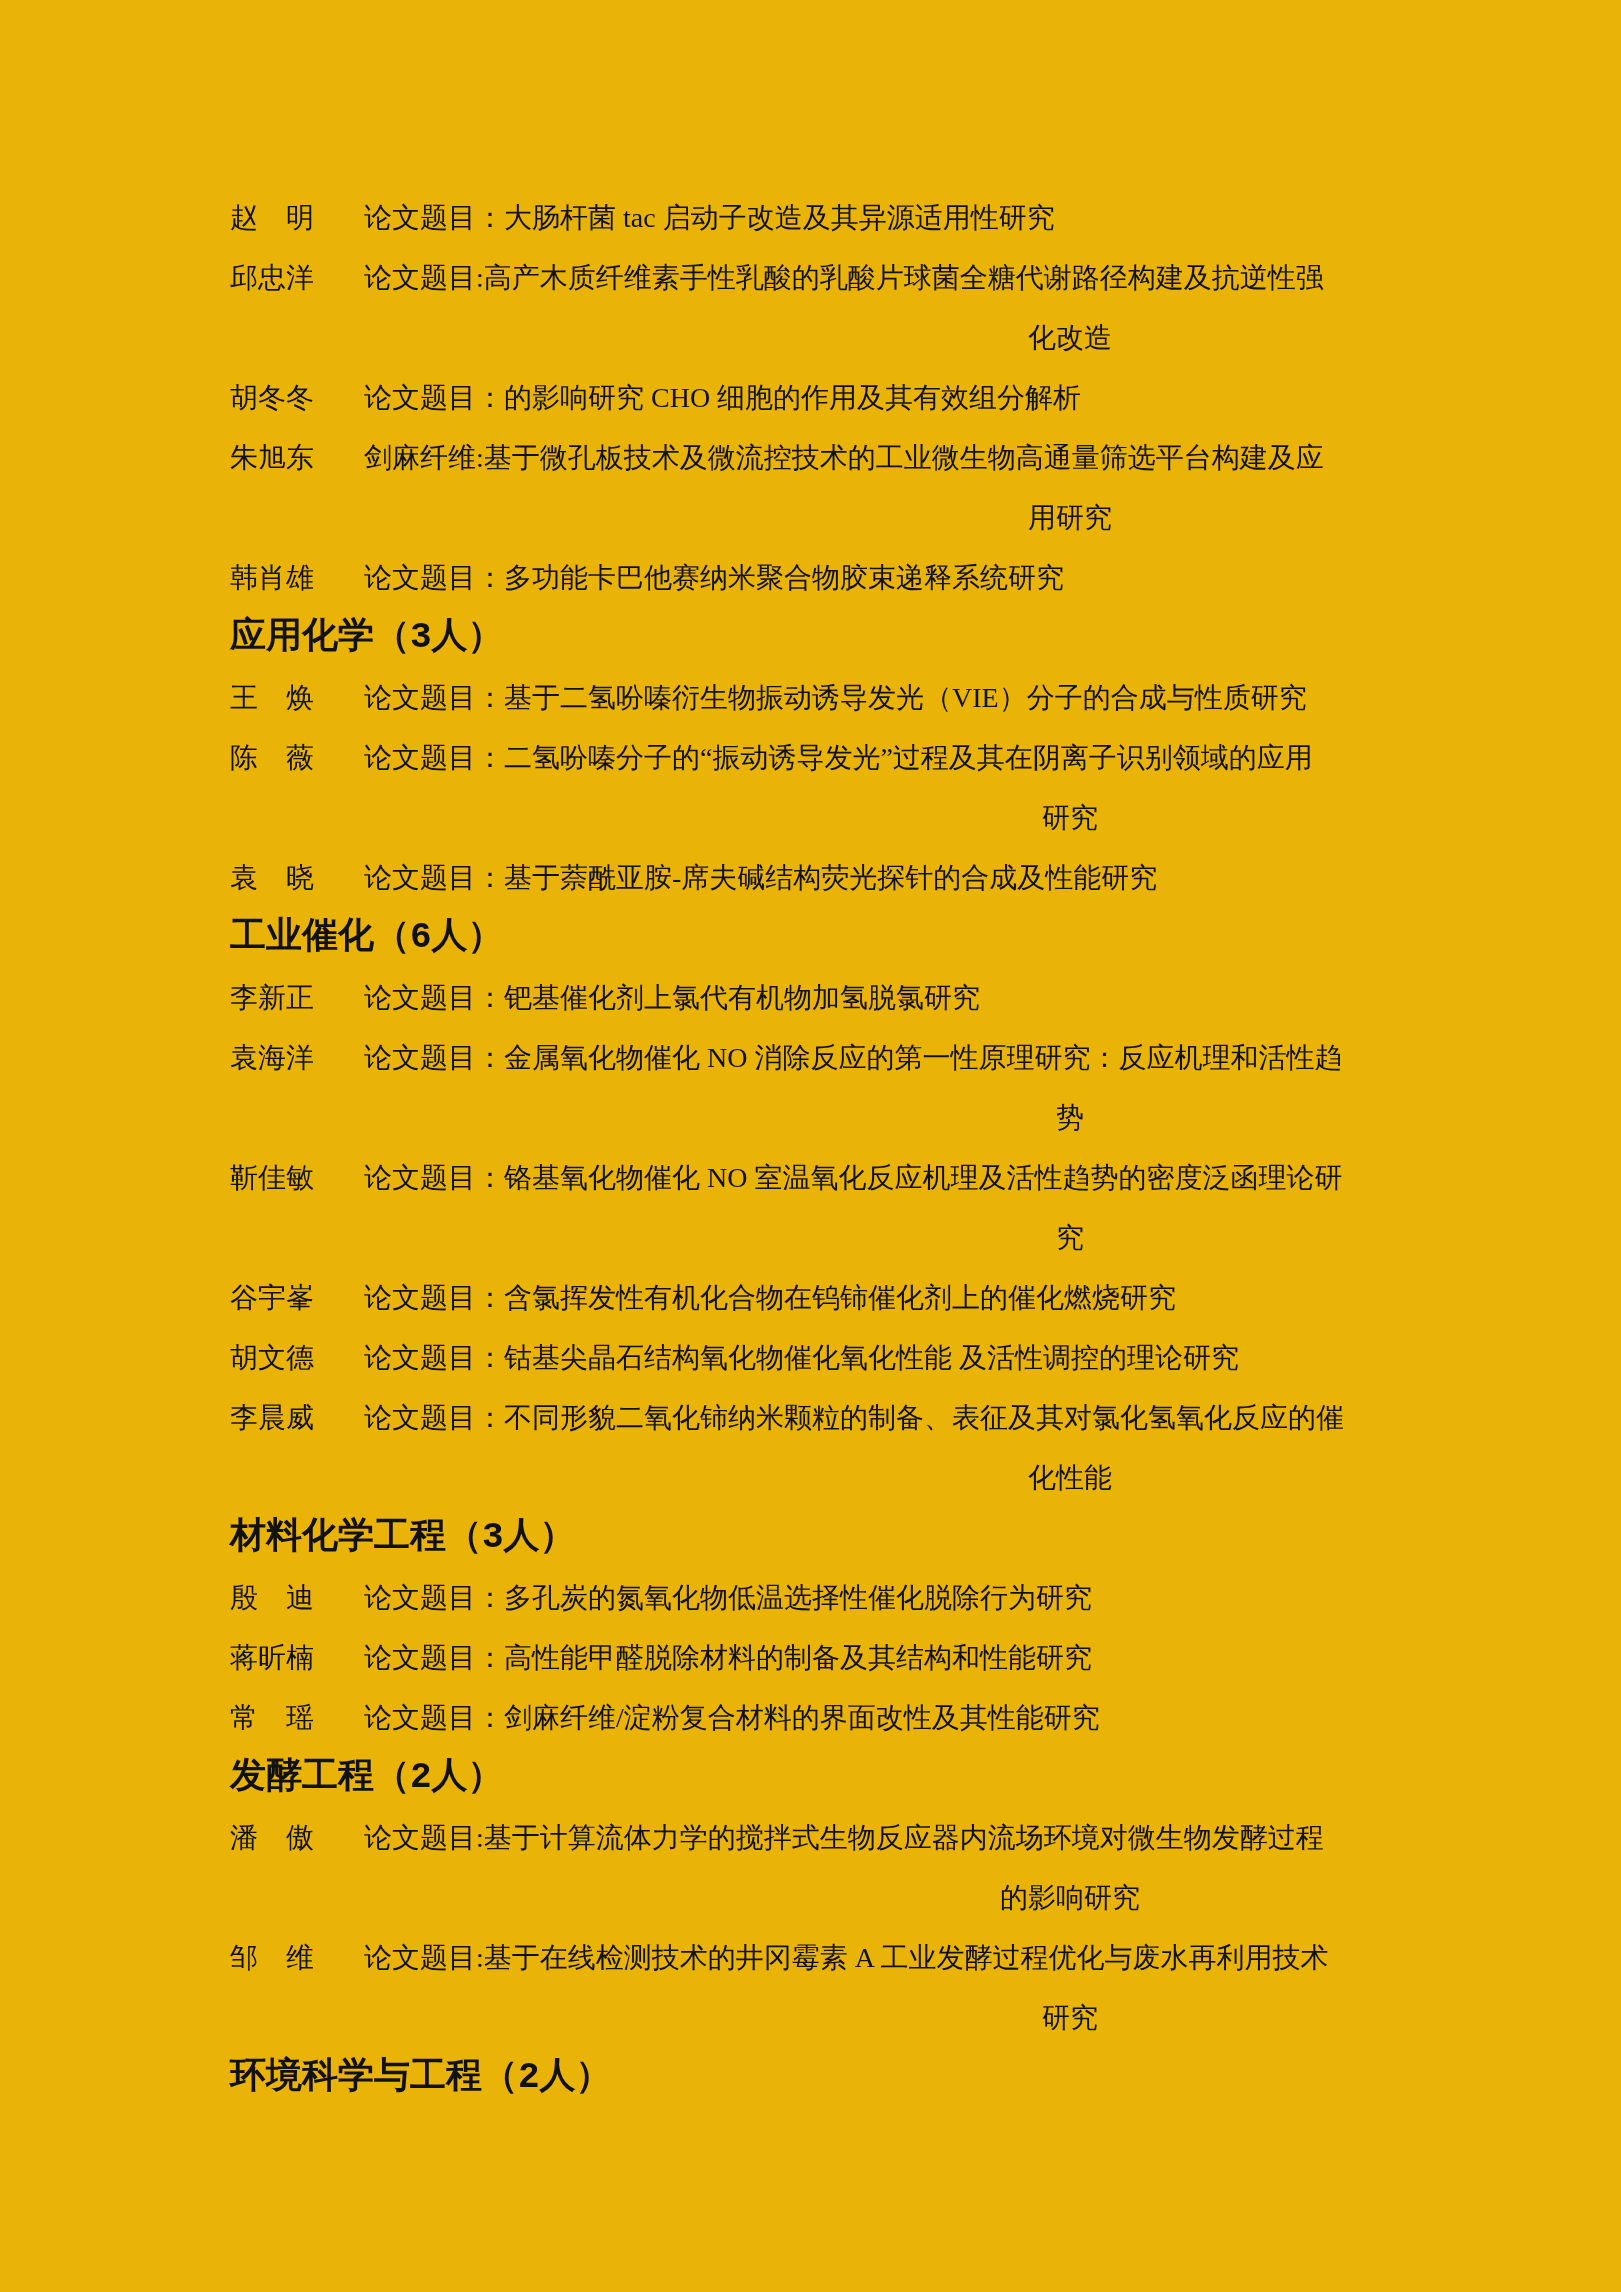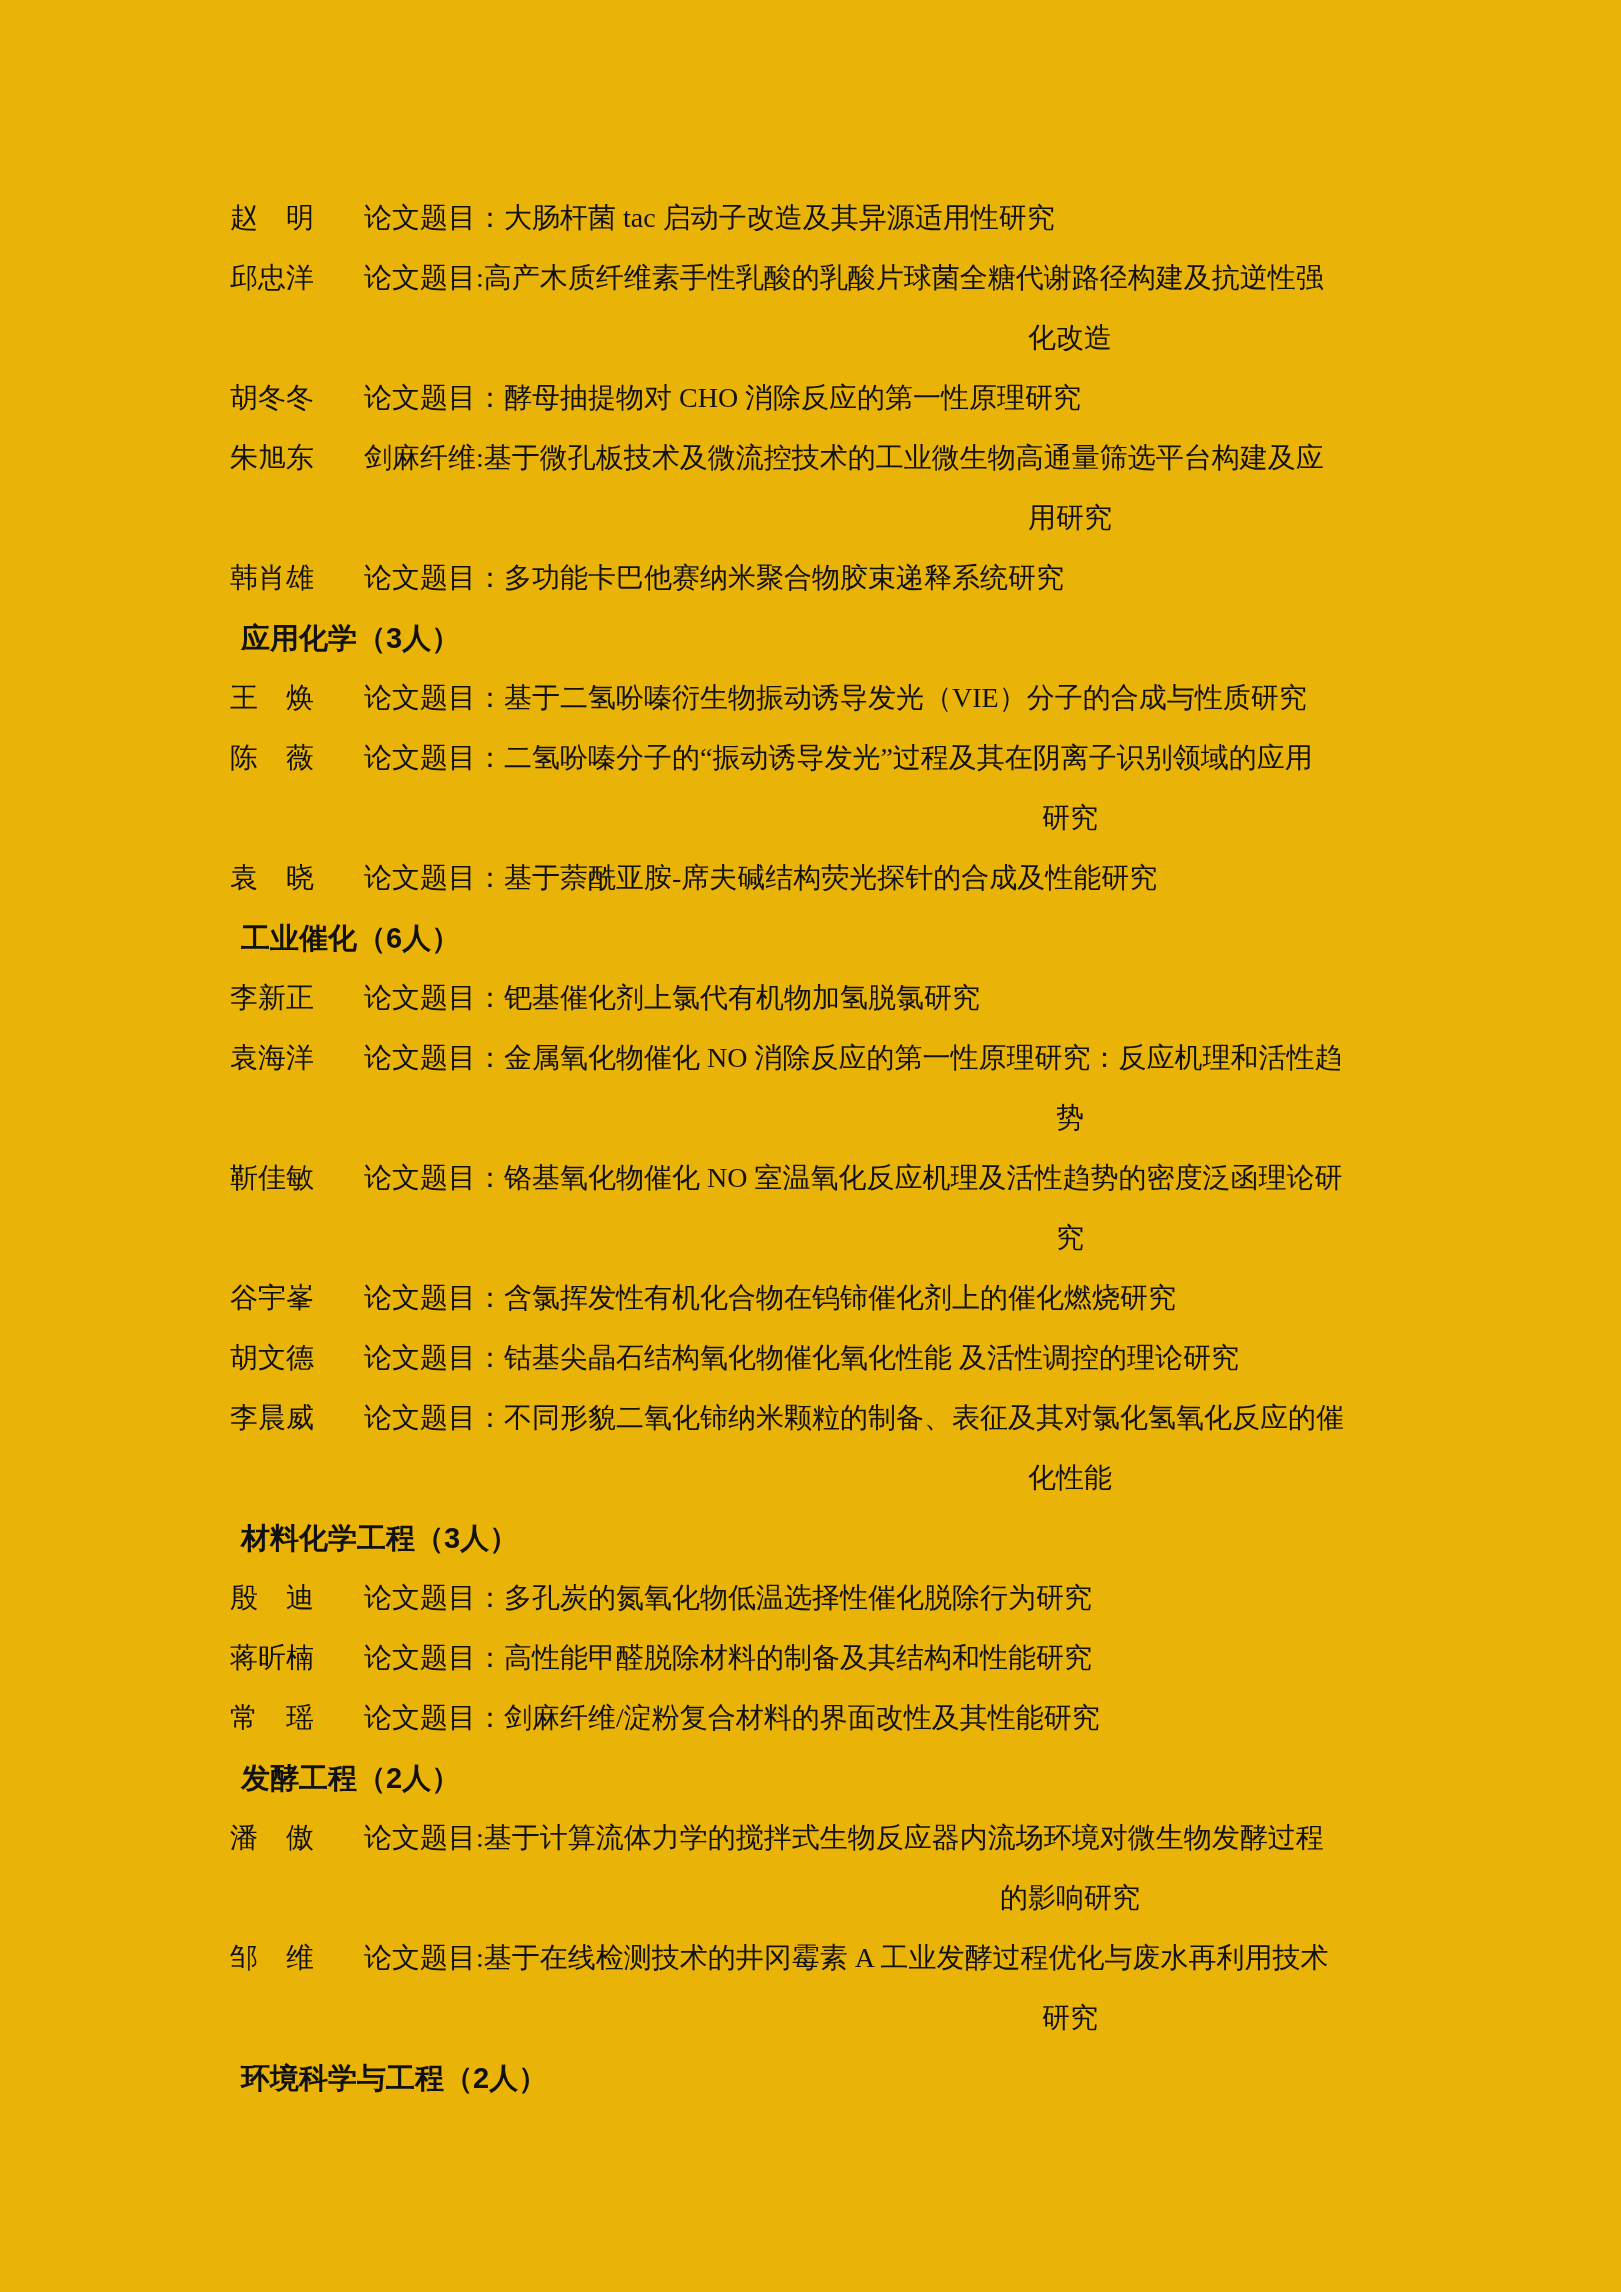--- a/index.html
+++ b/index.html
@@ -33,44 +33,43 @@
   .title {
     white-space: pre;
     text-align: center;
   }
   .cont {
     padding-left: 348px;
     white-space: pre;
     text-align: center;
   }
   .section-header {
-    font-family: Liberation Sans, sans-serif;
+    font-family: Liberation Mono, monospace;
     font-weight: bold;
-    font-size: 29px;
+    font-size: 36px;
     white-space: pre;
-    margin-left: 11px;
   }
 </style>
 </head>
 <body>
 
 <div class="page">
 
   <div class="row">
     <span class="name">赵　明</span>
     <span class="title">论文题目：大肠杆菌 tac 启动子改造及其异源适用性研究</span>
   </div>
   <div class="row">
     <span class="name">邱忠洋</span>
     <span class="title">论文题目:高产木质纤维素手性乳酸的乳酸片球菌全糖代谢路径构建及抗逆性强</span>
   </div>
   <div class="cont">化改造</div>
   <div class="row">
     <span class="name">胡冬冬</span>
-    <span class="title">论文题目：酵母抽提物对 CHO 消除反应的第一性原理研究</span>
+    <span class="title">论文题目：的影响研究 CHO 细胞的作用及其有效组分解析</span>
   </div>
   <div class="row">
     <span class="name">朱旭东</span>
     <span class="title">剑麻纤维:基于微孔板技术及微流控技术的工业微生物高通量筛选平台构建及应</span>
   </div>
   <div class="cont">用研究</div>
   <div class="row">
     <span class="name">韩肖雄</span>
     <span class="title">论文题目：多功能卡巴他赛纳米聚合物胶束递释系统研究</span>
   </div>

